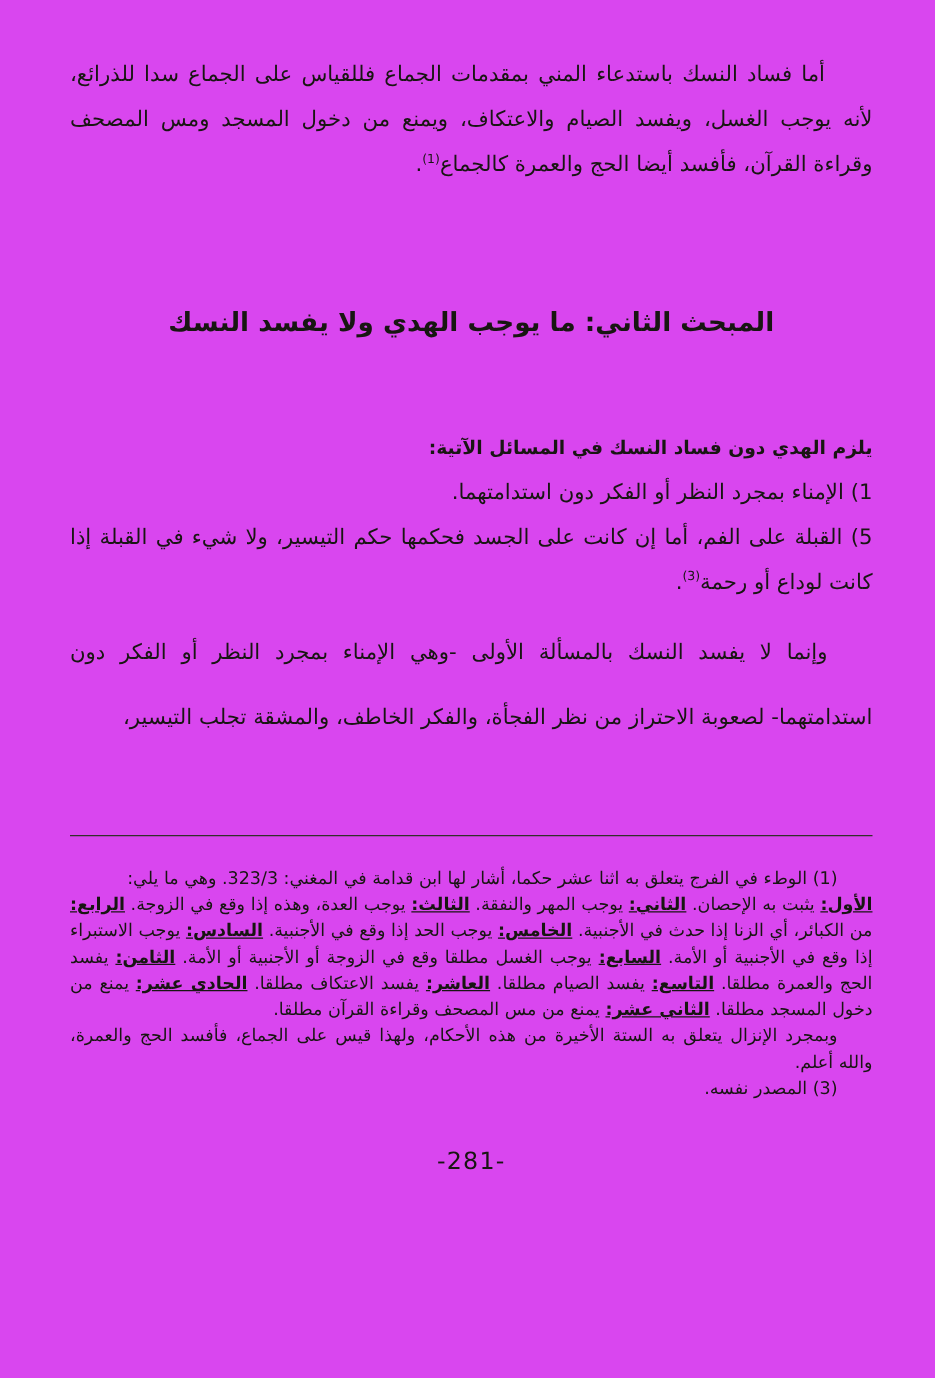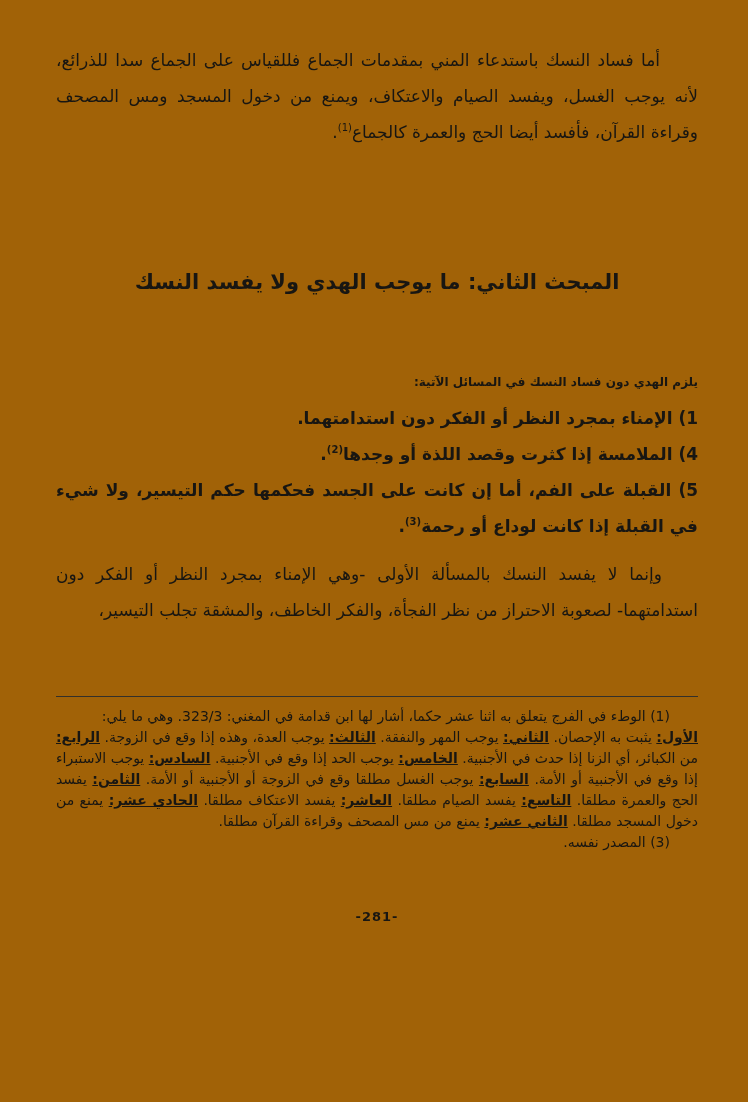--- a/index.html
+++ b/index.html
@@ -8,102 +8,102 @@
     background: #fbfaf6;
     color: #181612;
     font-family: "DejaVu Sans", "Liberation Sans", sans-serif;
     direction: rtl;
     overflow: hidden;
   }
   .page {
     width: 748px;
     height: 1102px;
     padding: 42px 50px 0 56px;
-    background: #a16207;
+    background: #d946ef;
     position: relative;
   }
   .body-text {
     font-size: 17px;
     line-height: 36px;
     text-align: justify;
   }
   .intro { text-indent: 38px; }
   .heading {
-    margin-top: 116px;
+    margin-top: 92px;
     text-align: center;
     font-size: 21px;
     font-weight: 700;
     line-height: 32px;
   }
   .list-intro {
     margin-top: 66px;
-    font-size: 12px;
+    font-size: 15px;
     line-height: 36px;
     font-weight: 700;
   }
   .item {
     font-size: 17px;
     line-height: 36px;
-    font-weight: 700;
+    font-weight: 400;
     text-align: justify;
   }
   .item-num { letter-spacing: 1px; }
   .closing {
     margin-top: 12px;
     font-size: 17px;
-    line-height: 36px;
+    line-height: 52px;
     text-indent: 36px;
     text-align: justify;
   }
   .fnref {
     font-size: 10px;
     vertical-align: 7px;
     line-height: 0;
   }
   .footnotes {
     margin-top: 68px;
     border-top: 1px solid #33302a;
-    padding-top: 9px;
+    padding-top: 24px;
     font-size: 14px;
     line-height: 21px;
     text-align: justify;
   }
   .fn { margin: 0; }
   .fn-indent { text-indent: 28px; }
   .b { font-weight: 700; text-decoration: underline; }
   .page-num {
-    margin-top: 56px;
+    margin-top: 36px;
     text-align: center;
-    font-size: 13px;
-    font-weight: 700;
+    font-size: 19px;
+    font-weight: 400;
     letter-spacing: 1px;
   }
 </style>
 </head>
 <body>
 
 <div class="page">
 
   <p class="body-text intro"><span>أما فساد النسك باستدعاء المني بمقدمات الجماع فللقياس على الجماع سدا للذرائع، لأنه يوجب الغسل، ويفسد الصيام والاعتكاف، ويمنع من دخول المسجد ومس المصحف وقراءة القرآن، فأفسد أيضا الحج والعمرة كالجماع</span><sup class="fnref">(1)</sup><span>.</span></p>
 
   <h1 class="heading">المبحث الثاني: ما يوجب الهدي ولا يفسد النسك</h1>
 
   <p class="list-intro">يلزم الهدي دون فساد النسك في المسائل الآتية:</p>
 
   <p class="item"><span class="item-num">1)</span><span> الإمناء بمجرد النظر أو الفكر دون استدامتهما.</span><sup class="fnref"></sup><span></span></p>
 
 
 
-  <p class="item"><span class="item-num">4)</span><span> الملامسة إذا كثرت وقصد اللذة أو وجدها</span><sup class="fnref">(2)</sup><span>.</span></p>
 
   <p class="item"><span class="item-num">5)</span><span> القبلة على الفم، أما إن كانت على الجسد فحكمها حكم التيسير، ولا شيء في القبلة إذا كانت لوداع أو رحمة</span><sup class="fnref">(3)</sup><span>.</span></p>
 
   <p class="closing">وإنما لا يفسد النسك بالمسألة الأولى -وهي الإمناء بمجرد النظر أو الفكر دون استدامتهما- لصعوبة الاحتراز من نظر الفجأة، والفكر الخاطف، والمشقة تجلب التيسير،</p>
 
   <div class="footnotes">
     <p class="fn fn-indent">(1) الوطء في الفرج يتعلق به اثنا عشر حكما، أشار لها ابن قدامة في المغني: 323/3. وهي ما يلي:</p>
     <p class="fn"><span class="b">الأول:</span><span> يثبت به الإحصان. </span><span class="b">الثاني:</span><span> يوجب المهر والنفقة. </span><span class="b">الثالث:</span><span> يوجب العدة، وهذه إذا وقع في الزوجة. </span><span class="b">الرابع:</span><span> من الكبائر، أي الزنا إذا حدث في الأجنبية. </span><span class="b">الخامس:</span><span> يوجب الحد إذا وقع في الأجنبية. </span><span class="b">السادس:</span><span> يوجب الاستبراء إذا وقع في الأجنبية أو الأمة. </span><span class="b">السابع:</span><span> يوجب الغسل مطلقا وقع في الزوجة أو الأجنبية أو الأمة. </span><span class="b">الثامن:</span><span> يفسد الحج والعمرة مطلقا. </span><span class="b">التاسع:</span><span> يفسد الصيام مطلقا. </span><span class="b">العاشر:</span><span> يفسد الاعتكاف مطلقا. </span><span class="b">الحادي عشر:</span><span> يمنع من دخول المسجد مطلقا. </span><span class="b">الثاني عشر:</span><span> يمنع من مس المصحف وقراءة القرآن مطلقا.</span></p>
+    <p class="fn fn-indent">وبمجرد الإنزال يتعلق به الستة الأخيرة من هذه الأحكام، ولهذا قيس على الجماع، فأفسد الحج والعمرة، والله أعلم.</p>
     <p class="fn fn-indent">(3) المصدر نفسه.</p>
   </div>
 
   <div class="page-num">-281-</div>
 
 </div>
 
 </body></html>

